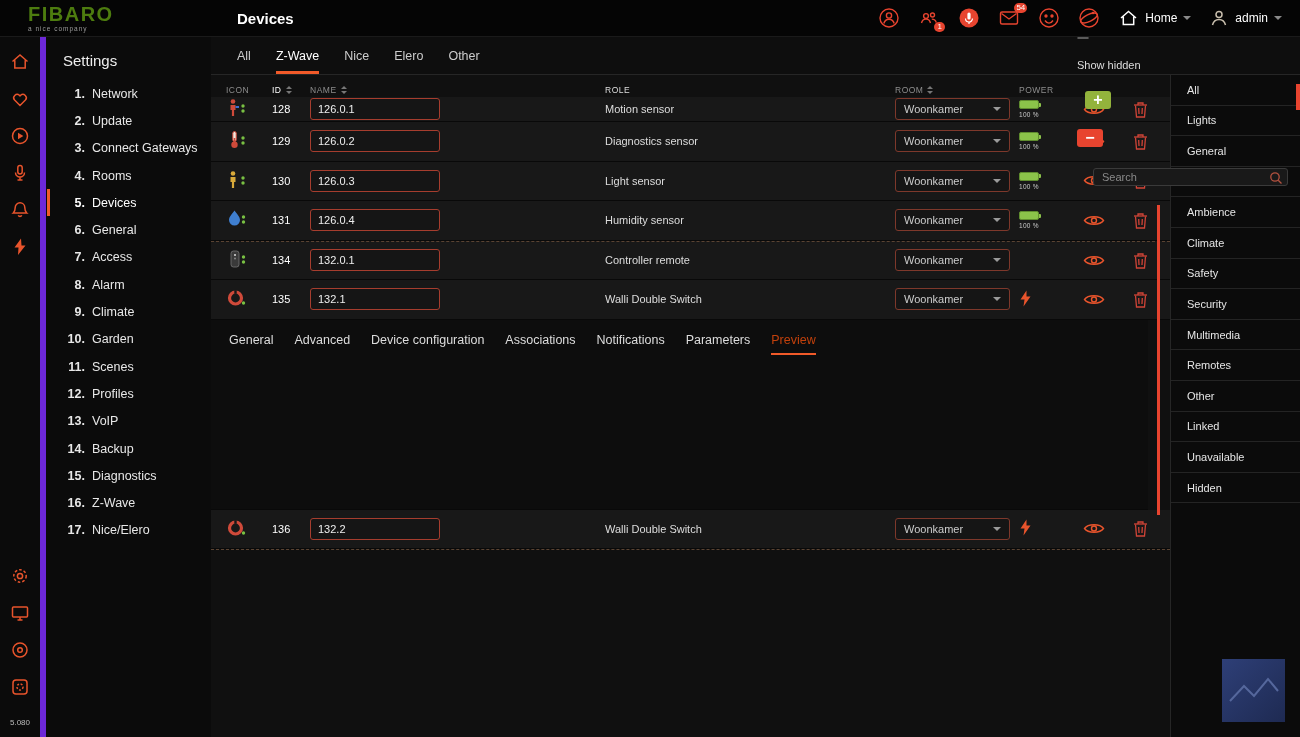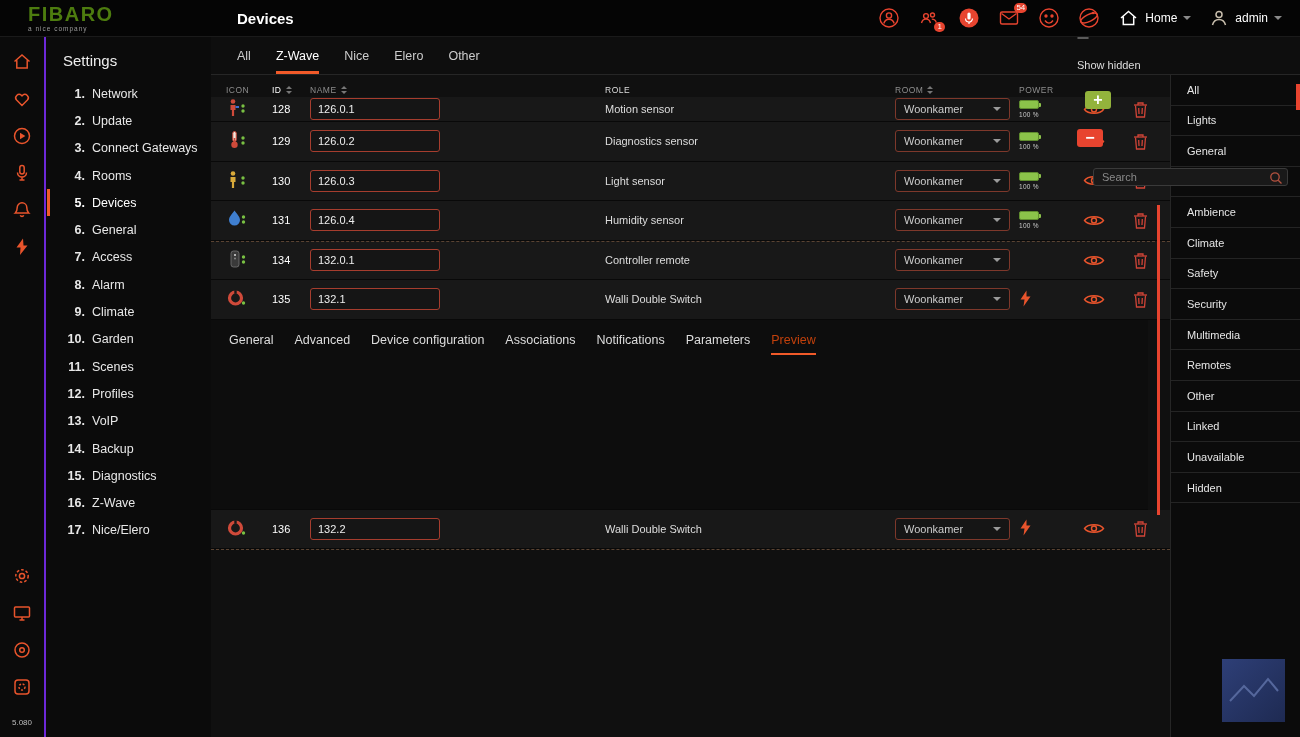--- a/index.html
+++ b/index.html
@@ -14,21 +14,21 @@
   .topbar-right { margin-left:auto; display:flex; align-items:center; gap:18px; padding-right:18px; }
   .tb-icon { position:relative; width:22px; height:22px; display:flex; align-items:center; justify-content:center; cursor:pointer; }
   .badge { position:absolute; background:#e8442f; color:#fff; font-size:8px; line-height:10px; min-width:11px; text-align:center; border-radius:6px; padding:0 2px; }
   .badge.tr { top:-4px; right:-7px; }
   .badge.br { bottom:-3px; right:-5px; }
   .tb-group { display:flex; align-items:center; gap:6px; cursor:pointer; }
   .tb-label { font-size:12px; color:#fff; }
   .caret-down { width:0; height:0; border-left:4px solid transparent; border-right:4px solid transparent; border-top:4px solid #8a8a8a; }
 
   
-  .icon-rail { position:absolute; top:37px; left:0; bottom:0; width:46px; border-right:2px solid #6d28d9; display:flex; flex-direction:column; align-items:center; padding:15px 0 10px; background:#0b0b0b; }
+  .icon-rail { position:absolute; top:37px; left:0; bottom:0; width:46px; border-right:6px solid #6d28d9; display:flex; flex-direction:column; align-items:center; padding:15px 0 10px; background:#0b0b0b; }
   .rail-icon { width:20px; height:20px; margin-bottom:17px; cursor:pointer; }
   .rail-bottom { margin-top:auto; display:flex; flex-direction:column; align-items:center; }
   .rail-version { font-size:8px; color:#bbb; margin-top:4px; }
 
   
   .sidebar { position:absolute; top:37px; left:47px; width:164px; bottom:0; background:#0b0b0b; }
   .sidebar-title { padding:15px 0 11px 16px; font-size:15px; color:#eee; }
   .sb-item { height:27.3px; display:flex; align-items:center; padding-left:17px; font-size:12.5px; color:#e8e8e8; cursor:pointer; }
   .sb-item.active { border-left:3px solid #f15a29; padding-left:14px; color:#fff; }
   .sb-item .num { width:21px; text-align:right; margin-right:7px; font-weight:bold; }

